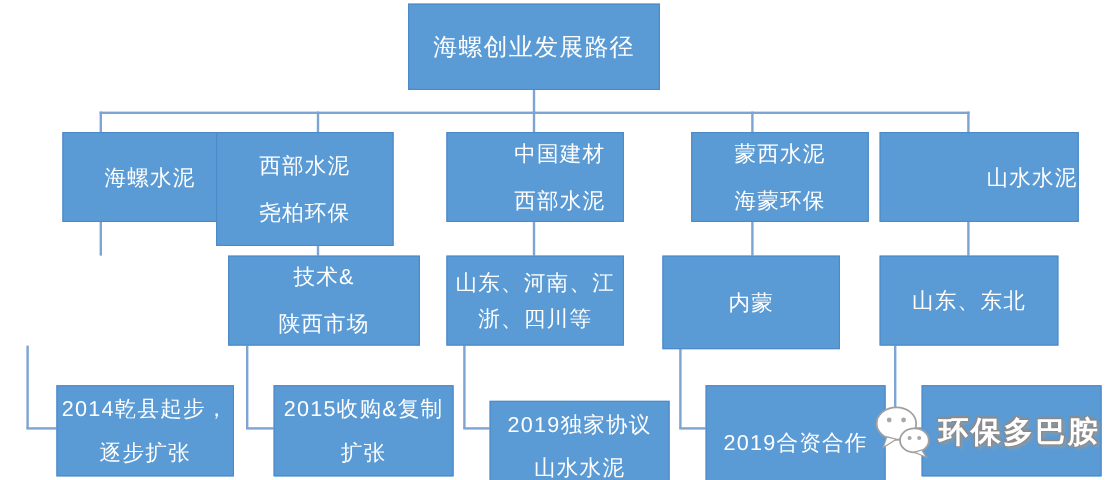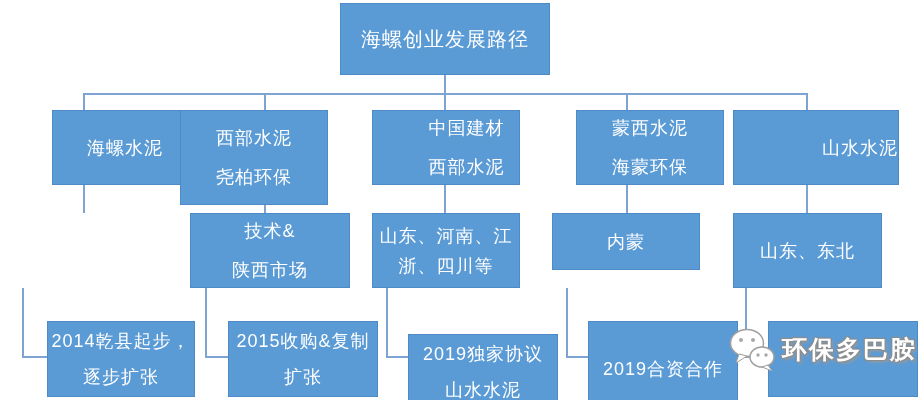--- a/index.html
+++ b/index.html
@@ -26,21 +26,21 @@
   .title-node{font-size:20px;}
   .lh-spread span{line-height:39px;}
   .lh-wrap span{line-height:30px;}
   .lh-bottom span{line-height:36px;text-align:right;}
   .line{
     position:absolute;
     background:var(--connector,#7EA4D4);
   }
   .watermark{
     position:absolute;
-    left:728px;top:322px;
+    left:728px;top:332px;
     height:54px;width:196px;
     display:flex;align-items:center;
     pointer-events:none;
   }
   .wm-icon{flex:0 0 auto;margin-right:6px;}
   .wm-text{
     font-size:25px;
     font-weight:bold;
     letter-spacing:2px;
     color:#ffffff;
@@ -108,21 +108,21 @@
   </div>
 
   <div class="node lh-spread" style="left:190px;top:213px;width:160px;height:75px;">
     <span>技术&amp;</span>
     <span>陕西市场</span>
   </div>
   <div class="node lh-wrap" style="left:372px;top:213px;width:148px;height:75px;">
     <span>山东、河南、江</span>
     <span>浙、四川等</span>
   </div>
-  <div class="node" style="left:552px;top:213px;width:148px;height:57px;">
+  <div class="node" style="left:552px;top:213px;width:148px;height:78px;">
     <span>内蒙</span>
   </div>
   <div class="node" style="left:733px;top:213px;width:149px;height:75px;">
     <span>山东、东北</span>
   </div>
 
   <div class="node lh-bottom" style="left:47px;top:321px;width:148px;height:76px;">
     <span>2014乾县起步，</span>
     <span>逐步扩张</span>
   </div>

